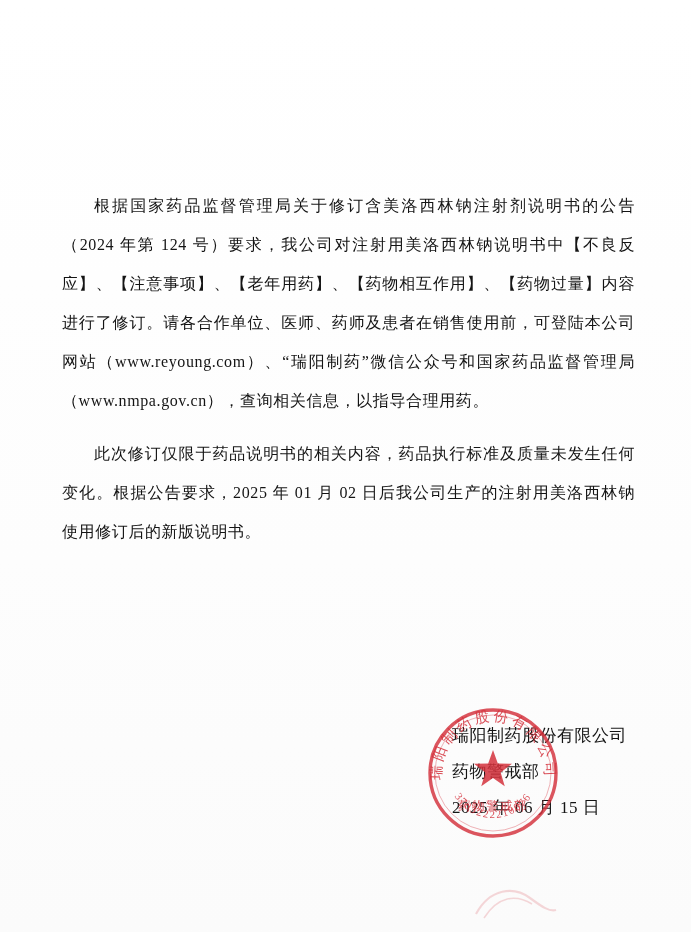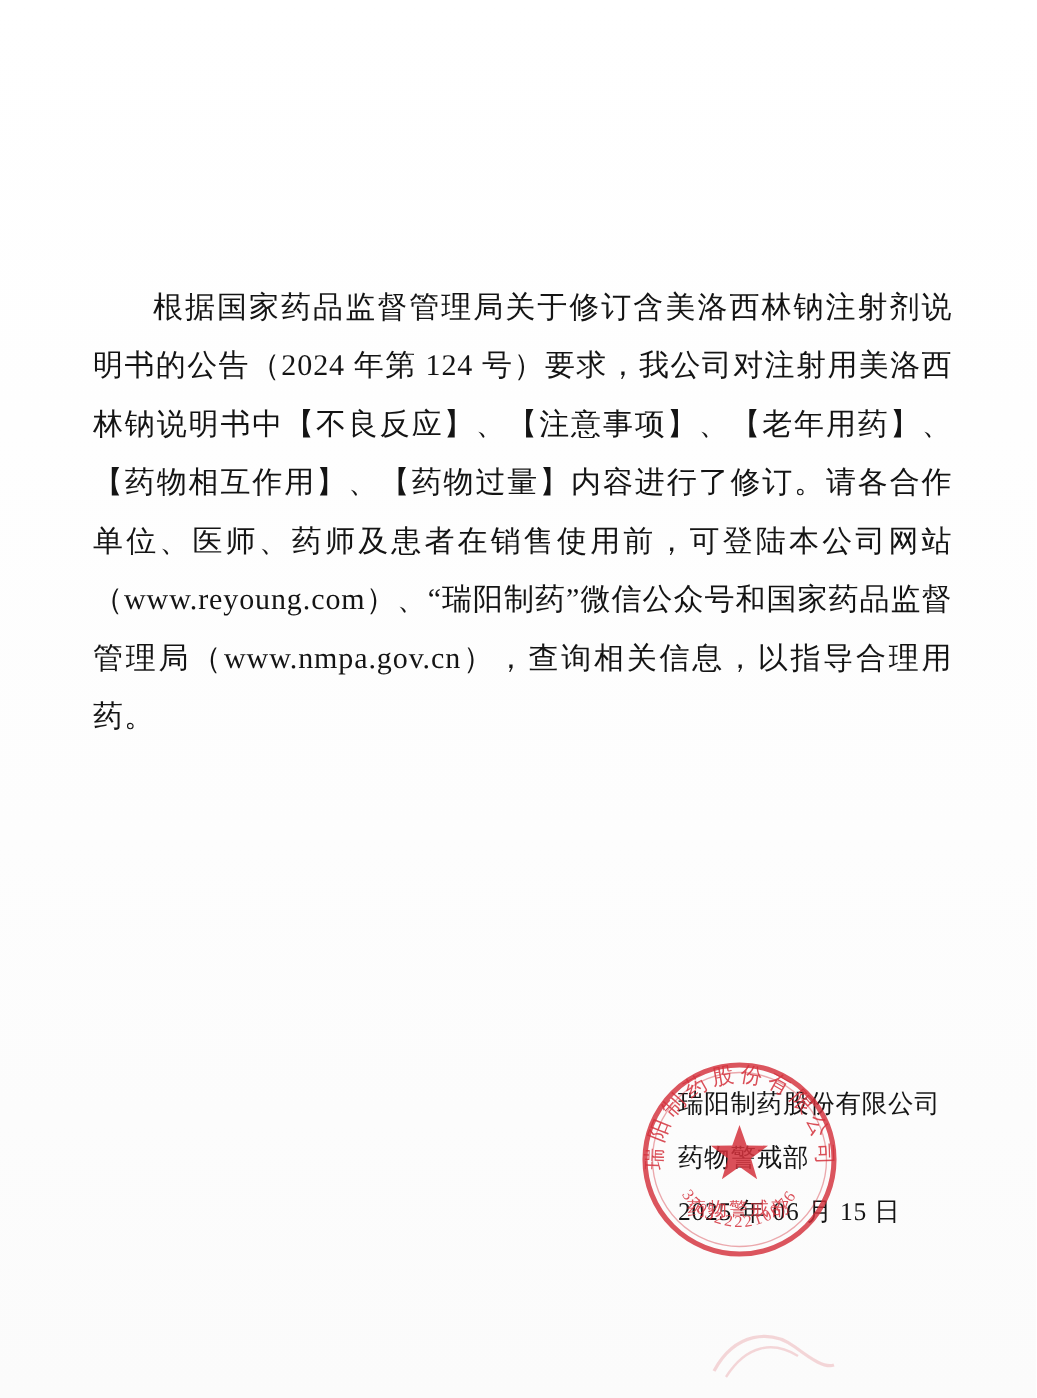--- a/index.html
+++ b/index.html
@@ -39,21 +39,21 @@
     letter-spacing: 0.5px;
     color: #121212;
   }
   .body-block {
     position: absolute;
     left: 62px;
     right: 56px;
     top: 186px;
   }
   .para {
-    font-size: 20px;
+    font-size: 16px;
     line-height: 39px;
     text-align: justify;
     text-justify: inter-ideograph;
     text-indent: 2em;
     margin: 0 0 6px 0;
     color: #141414;
     letter-spacing: 0.6px;
   }
   .para.second {
     margin-top: 14px;
@@ -95,20 +95,21 @@
   }
 </style>
 </head>
 <body>
 
 <div class="page">
 
 
   <div class="body-block">
     <p class="para first">根据国家药品监督管理局关于修订含美洛西林钠注射剂说明书的公告（2024 年第 124 号）要求，我公司对注射用美洛西林钠说明书中【不良反应】、【注意事项】、【老年用药】、【药物相互作用】、【药物过量】内容进行了修订。请各合作单位、医师、药师及患者在销售使用前，可登陆本公司网站（www.reyoung.com）、“瑞阳制药”微信公众号和国家药品监督管理局（www.nmpa.gov.cn），查询相关信息，以指导合理用药。</p>
+    <p class="para second">此次修订仅限于药品说明书的相关内容，药品执行标准及质量未发生任何变化。根据公告要求，2025 年 01 月 02 日后我公司生产的注射用美洛西林钠使用修订后的新版说明书。</p>
   </div>
 
   <div class="sign-block">
     <div class="sign-line">瑞阳制药股份有限公司</div>
     <div class="sign-line">药物警戒部</div>
     <div class="sign-line">2025 年 06 月 15 日</div>
   </div>
 
   <div class="seal">
     <svg width="146" height="146" viewBox="0 0 146 146" xmlns="http://www.w3.org/2000/svg">

